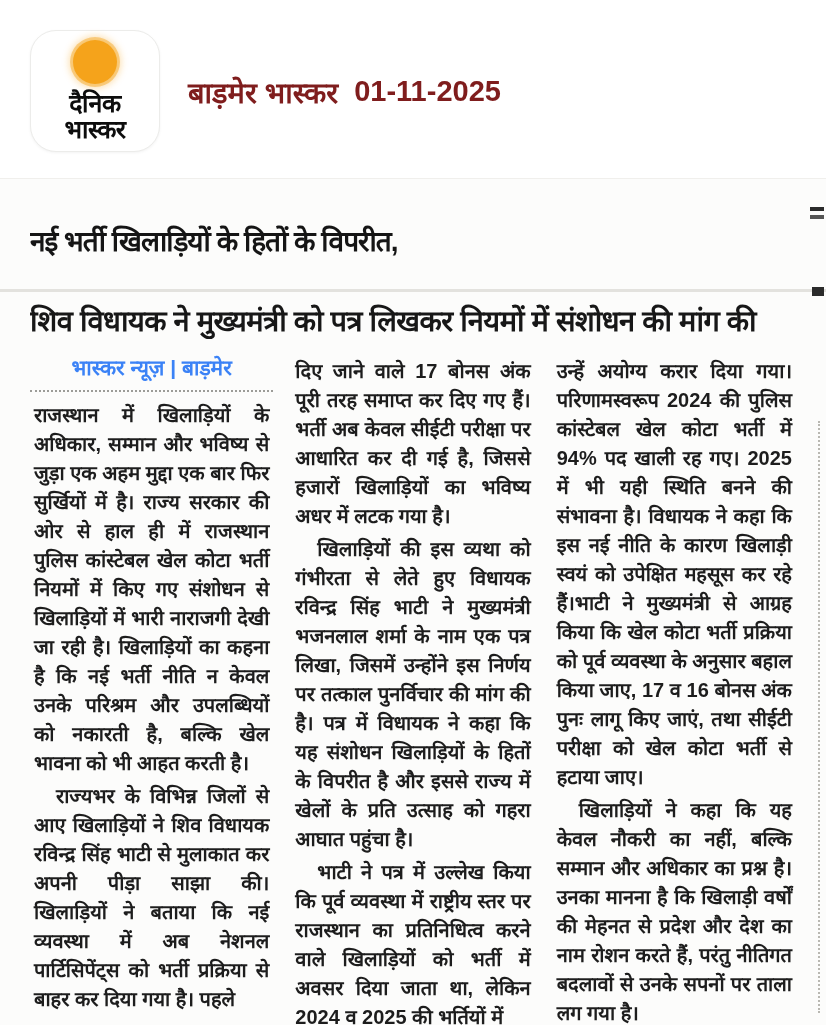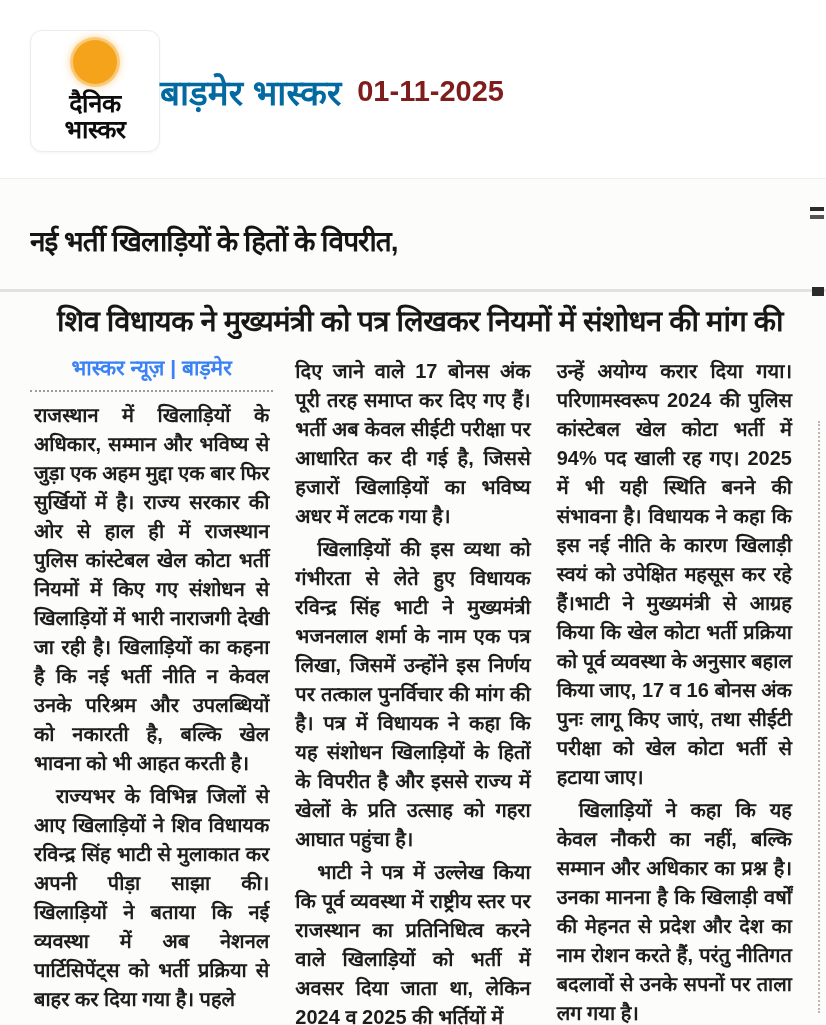--- a/index.html
+++ b/index.html
@@ -10,56 +10,56 @@
     overflow:hidden; position:relative;
   }
 
   
   .header {
     position:absolute; top:30px; left:30px; right:20px;
     display:flex; align-items:center;
   }
   .logo-card {
     width:130px; height:122px; box-sizing:border-box;
-    background:#ffffff; border:1px solid #ececea; border-radius:12px;
+    background:#ffffff; border:1px solid #ececea; border-radius:26px;
     box-shadow:0 1px 3px rgba(0,0,0,.05);
     display:flex; flex-direction:column; align-items:center; justify-content:center;
   }
   .sun {
     width:44px; height:44px; border-radius:50%;
     background:#F5A31B;
     box-shadow:0 0 0 3px rgba(245,163,27,.45), 0 0 7px 4px rgba(245,163,27,.35);
     margin-bottom:6px;
   }
   .logo-text {
     font-weight:800; font-size:25px; line-height:1.06;
     color:#0d0d0d; text-align:center; letter-spacing:-.5px;
   }
-  .edition { font-size:35px; font-weight:700; color:#0369a1; }
+  .edition { font-size:29px; font-weight:700; color:#7f1d1d; margin-left:28px; }
   .date    { font-size:29px; font-weight:600; color:#7f1d1d; margin-left:16px; }
 
   
   .clipping {
     position:absolute; top:178px; left:0; width:826px; height:847px;
     background:#fcfcfb; border-top:1px solid #f0efec;
   }
   .headline {
     margin:30px 30px 0 30px; width:766px;
     font-size:28px; line-height:66px; font-weight:800;
     color:#151515; letter-spacing:-1px;
     white-space:nowrap; overflow:hidden;
   }
   .head-rule {
     margin:14px 0 0 0; width:826px;
     border:none; border-top:3px solid #e3e2de;
   }
   .subheadline {
     margin:8px 30px 0 30px; width:780px;
     font-size:29px; font-weight:800; color:#171717;
-    letter-spacing:-.5px; white-space:nowrap; overflow:hidden;text-align:center;
+    letter-spacing:-.5px; white-space:nowrap; overflow:hidden;
   }
   .body-cols {
     display:flex; gap:18px; margin:14px 30px 0 30px; width:766px;
     box-sizing:border-box;
   }
   .col {
     flex:1; min-width:0;
     font-size:20px; line-height:29px; font-weight:600;
     color:#1d1d1d; text-align:justify;
   }

